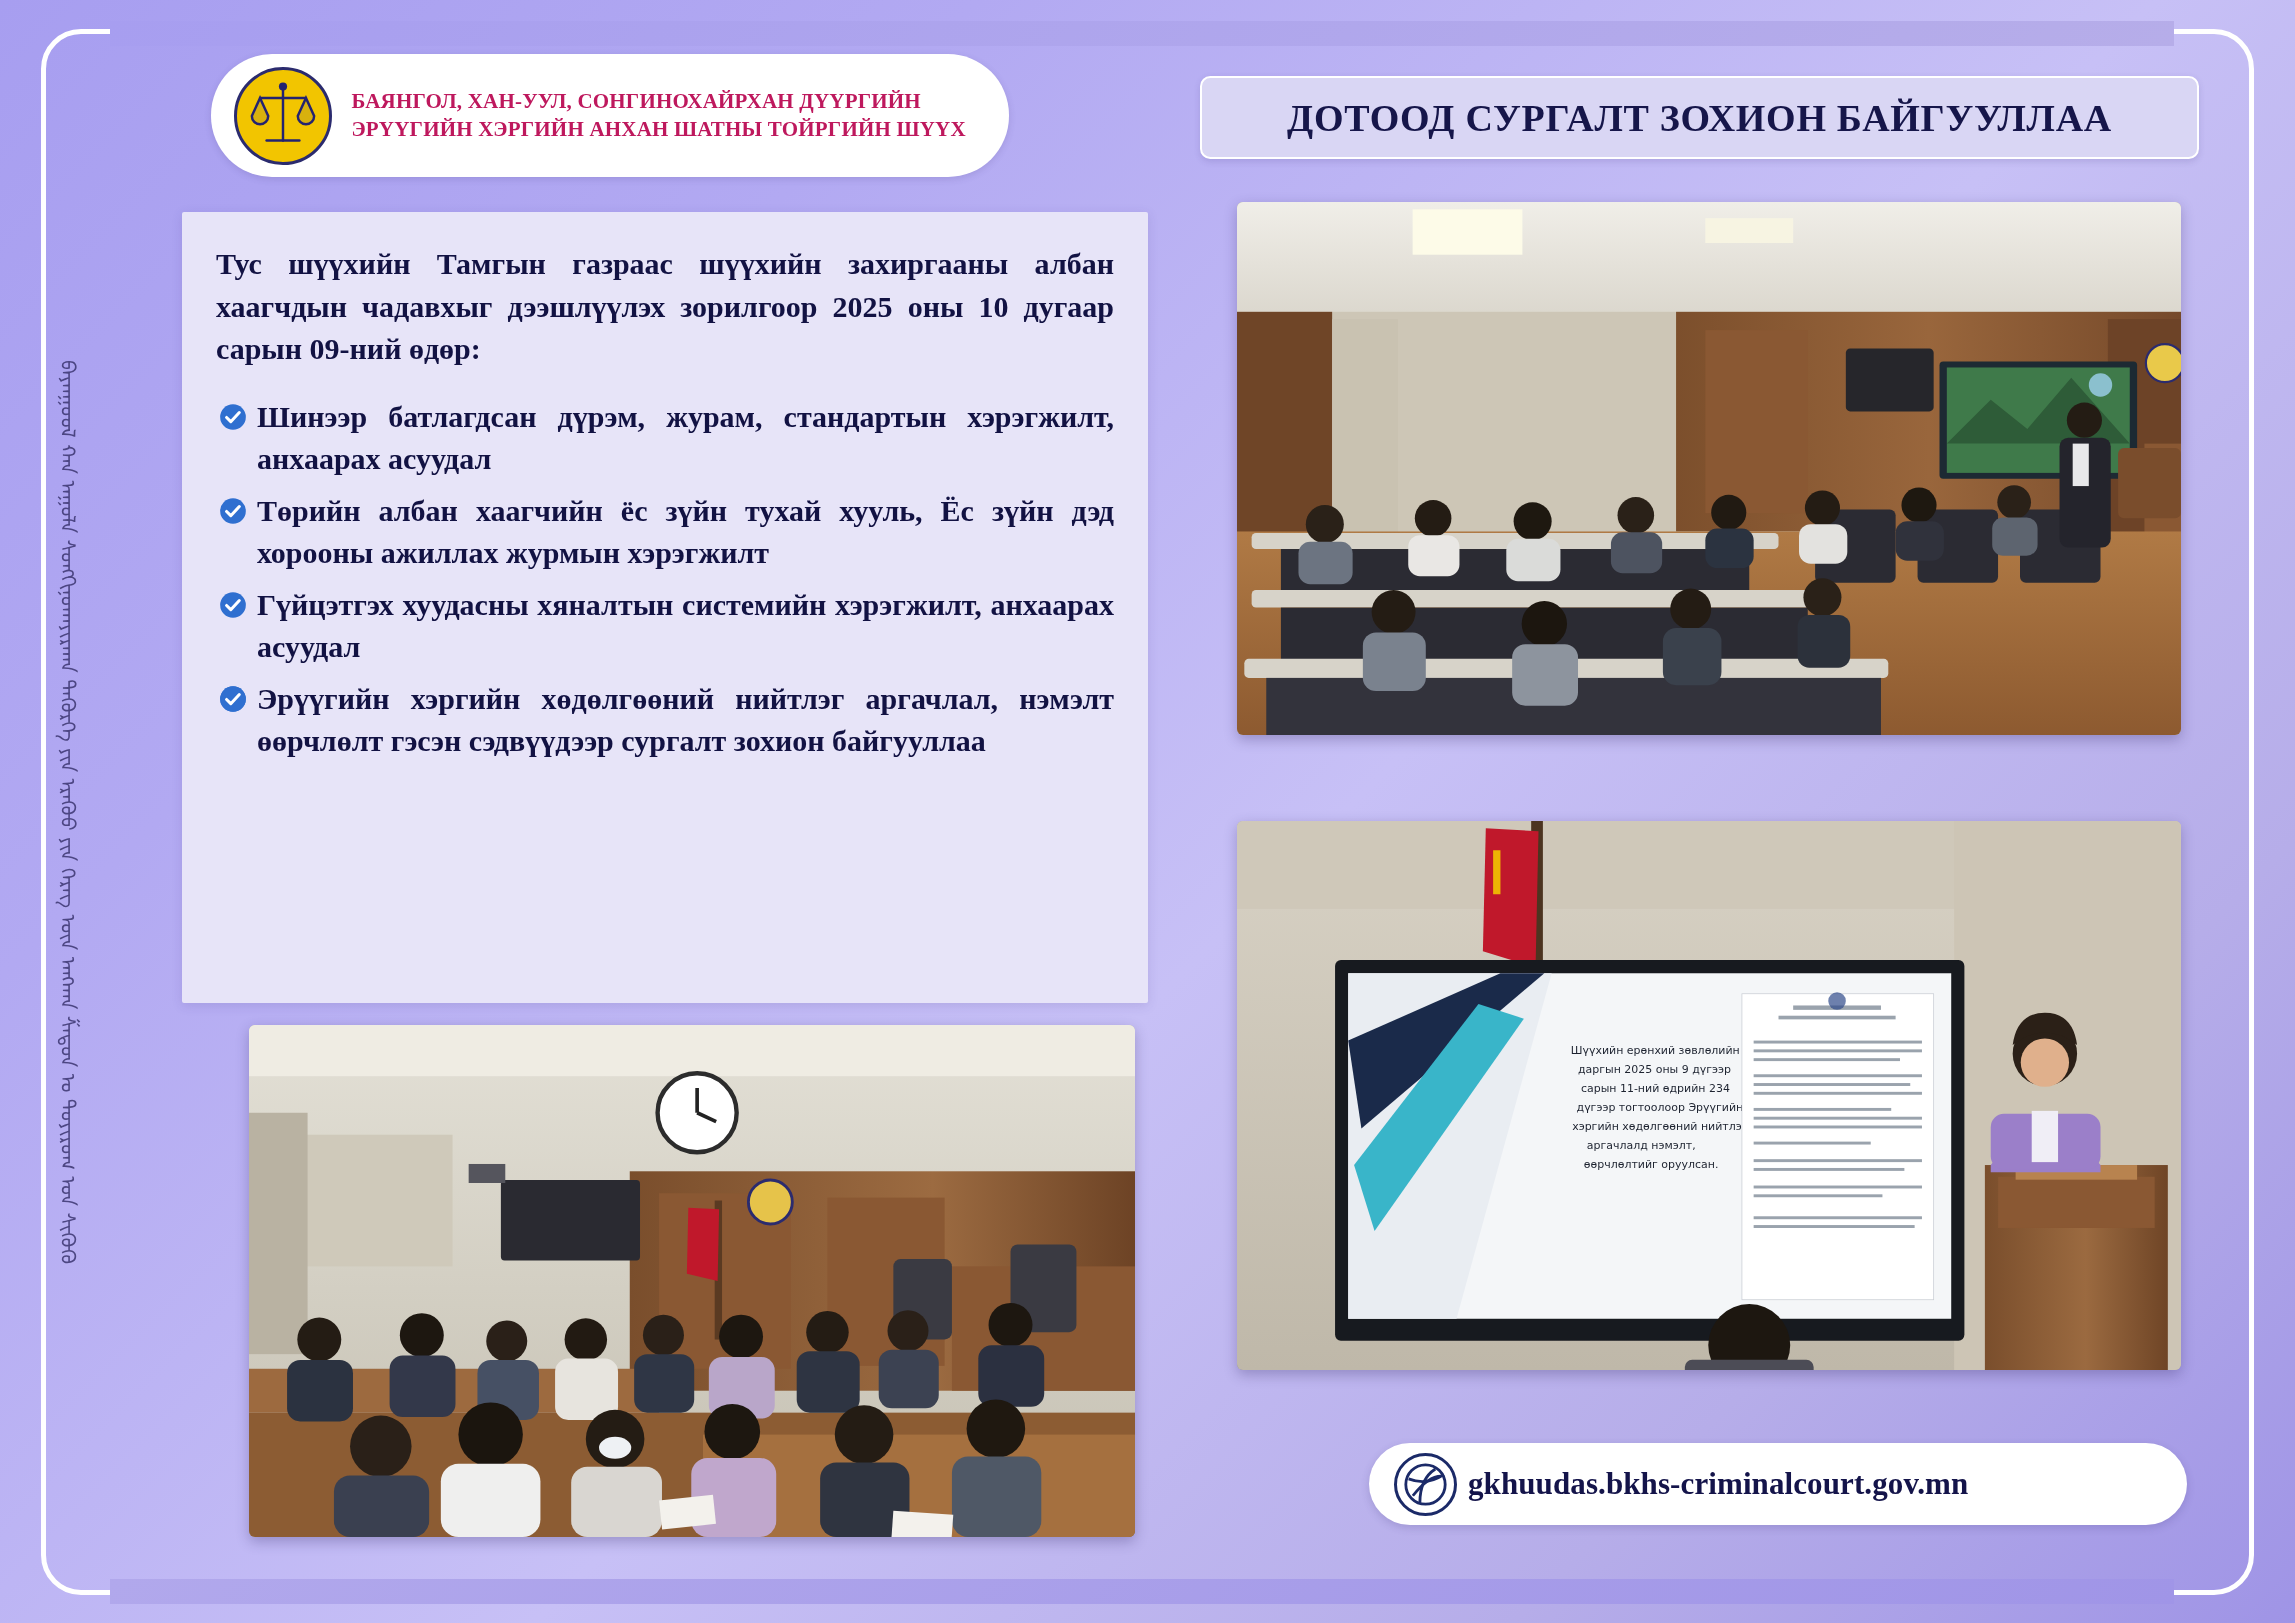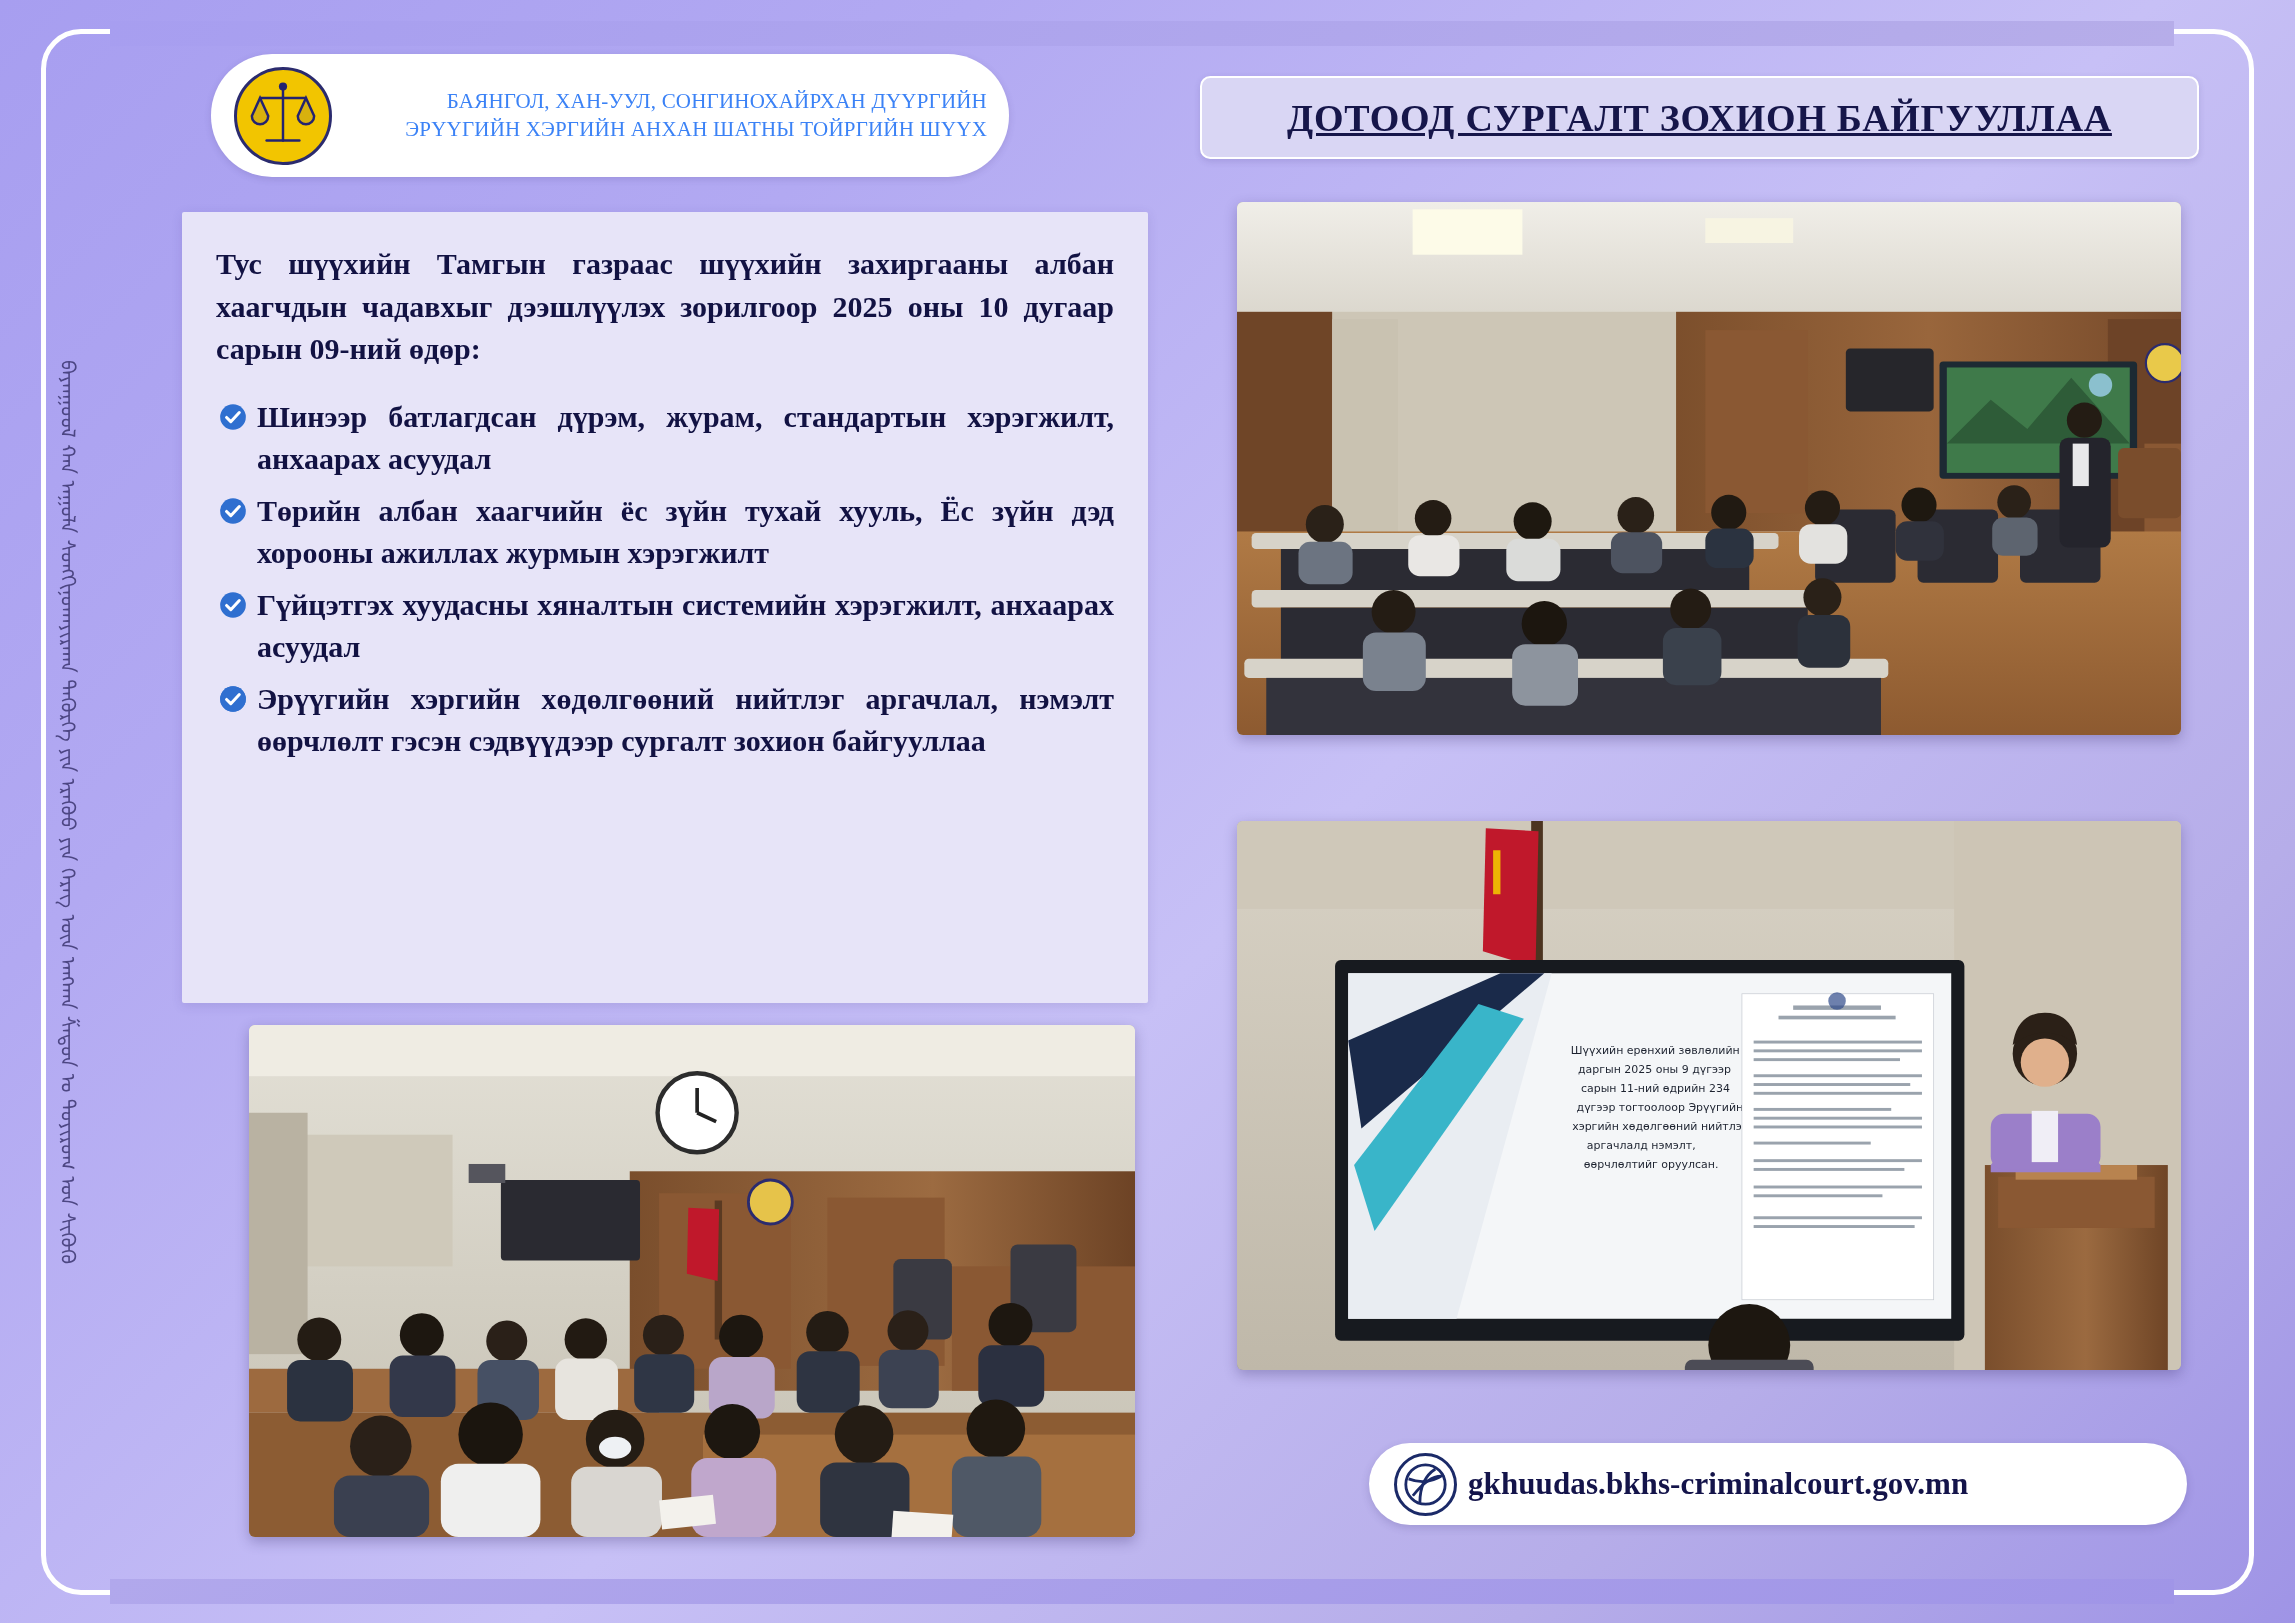--- a/index.html
+++ b/index.html
@@ -94,25 +94,25 @@
     background: #f2c500;
     border: 3.7px solid #2b2b6e;
     position: relative;
     display: flex;
     align-items: center;
     justify-content: center;
   }
   .emblem svg { display:block; }
   .org-text {
     margin-left: 19px;
-    color: #3b82f6;
-    font-weight: normal;
+    color: #be185d;
+    font-weight: bold;
     font-size: 21px;
     line-height: 1.33;
-    text-align: right;
+    text-align: left;
     flex: 1;
     letter-spacing: 0.2px;
   }
 
   
   .title-pill {
     position: absolute;
     left: 1200px;
     top: 76px;
     width: 995px;
@@ -124,21 +124,20 @@
     align-items: center;
     justify-content: center;
     box-shadow: 0 2.2px 6.6px rgba(60,50,120,.15);
   }
   .title-pill-text {
     color: #16164a;
     font-weight: bold;
     font-size: 38px;
     letter-spacing: 0.7px;
     white-space: nowrap;
-    text-decoration: underline;
   }
 
   
   .text-card {
     position: absolute;
     left: 182px;
     top: 212px;
     width: 966px;
     height: 791px;
     background: #e7e4f8;

